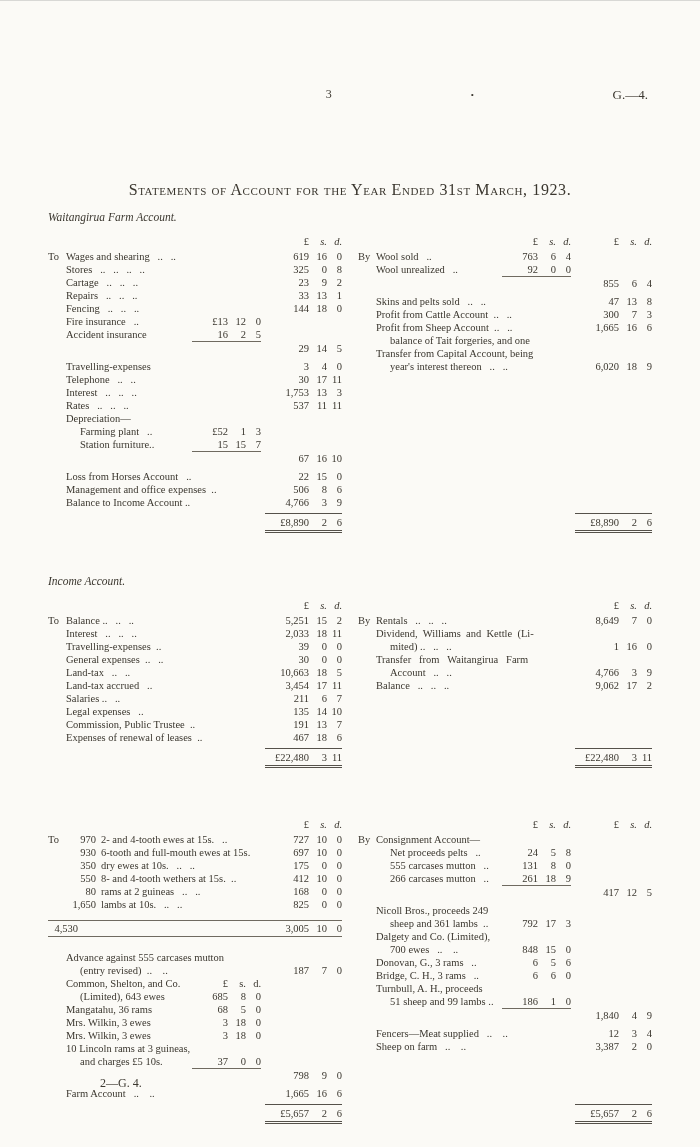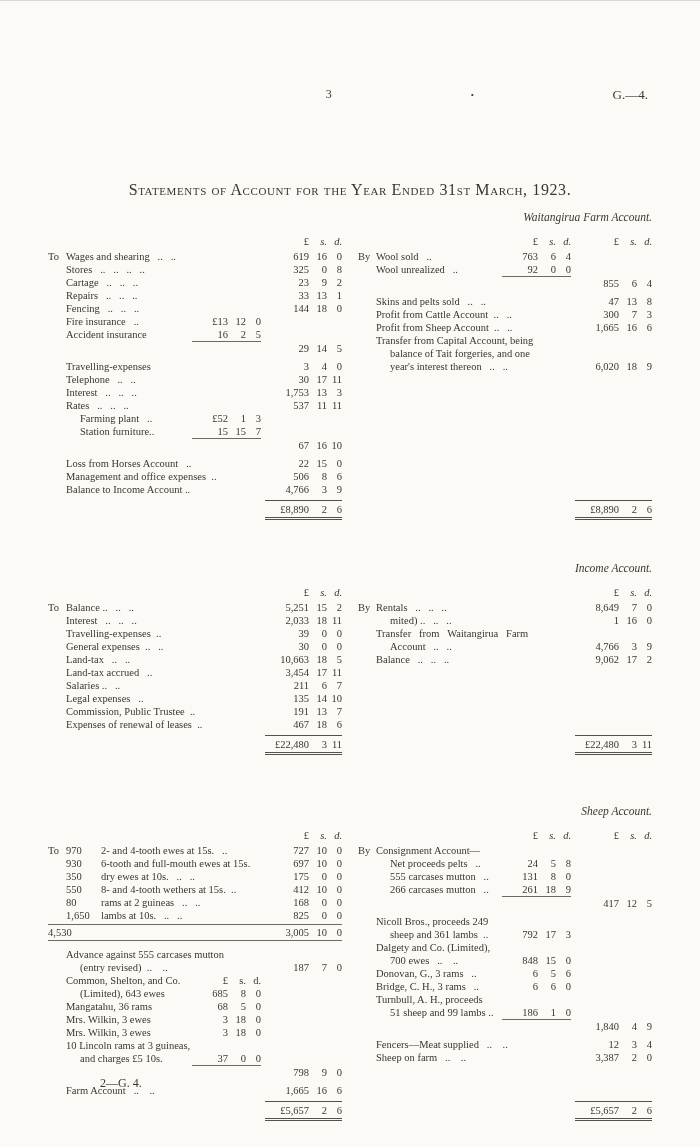--- a/index.html
+++ b/index.html
@@ -8,42 +8,42 @@
     background:#fbfaf6;color:#3b372f;box-sizing:border-box;
     font-family:"Liberation Serif","DejaVu Serif",serif;font-size:10.5px;
     padding:180px 48px 0 48px;border-top:1px solid #d8d8d5;
   }
   .pagehead{position:absolute;top:86px;left:48px;right:48px;height:16px;font-size:12px;}
   .pagenum{position:absolute;left:46%;}
   .bullet{position:absolute;left:70%;font-size:9px;top:3px;}
   .docref{position:absolute;right:4px;font-size:13px;}
   h1{margin:0 0 12px 0;text-align:center;font-weight:normal;font-variant:small-caps;
      font-size:16px;letter-spacing:0.6px;}
-  h2{margin:0 0 12px 0;text-align:right;font-weight:normal;font-style:italic;font-size:11.5px;}
+  h2{margin:0 0 12px 0;text-align:left;font-weight:normal;font-style:italic;font-size:11.5px;}
   .account{margin-bottom:0;}
   .account.income{margin-top:42px;}
   .account.sheep{margin-top:50px;}
   .ledger{display:flex;gap:16px;align-items:stretch;}
   .half{flex:1;display:flex;flex-direction:column;}
   .rows{flex:1;display:flex;flex-direction:column;}
   .row{display:flex;align-items:baseline;line-height:13px;min-height:13px;}
   .pre{flex:none;width:18px;}
-  .qty{flex:none;width:30px;margin-right:5px;}
+  .qty{flex:none;width:30px;text-align:right;margin-right:5px;}
   .lbl{flex:1;min-width:0;white-space:pre;overflow:hidden;}
   .money{display:flex;flex:none;}
   .ml{width:44px;text-align:right;}
   .ms{width:18px;text-align:right;}
   .md{width:15px;text-align:right;}
   .inner{margin-right:4px;}
   .inner .ml{width:36px;}
   .i1{padding-left:18px;}
   .i2{padding-left:32px;}
   .gap{margin-top:5px;justify-content:center;}
   .ru .inner{border-bottom:1px solid #6f6a60;justify-content:center;}
-  .sum{border-top:1px solid #6f6a60;border-bottom:1px solid #6f6a60;margin:2px 0;padding:1px 0;}
+  .sum{border-top:1px solid #6f6a60;border-bottom:1px solid #6f6a60;margin:9px 0;padding:1px 0;}
   .colhead{margin-bottom:2px;}
   .colhead .ms,.colhead .md{font-style:italic;}
   .total{margin-top:auto;padding-top:4px;}
   .total .outer{border-top:1px solid #55514a;border-bottom:3px double #55514a;padding:2px 0 1px 0;}
   .pagefoot{position:absolute;bottom:56px;left:100px;font-size:12px;}
 </style>
 </head>
 <body>
 
 <div class="page">
@@ -193,20 +193,30 @@
             <div class="row i1">
 
     <span class="lbl">Rates   ..   ..   ..</span>
 
     <span class="money outer">
                 <span class="ml">537</span>
                 <span class="ms">11</span>
                 <span class="md">11</span>
               </span>
   </div>
+            <div class="row i1">
+
+    <span class="lbl">Depreciation—</span>
+
+    <span class="money outer">
+                <span class="ml"></span>
+                <span class="ms"></span>
+                <span class="md"></span>
+              </span>
+  </div>
             <div class="row i2">
 
     <span class="lbl">Farming plant   ..</span>
     <span class="money inner">
                 <span class="ml">£52</span>
                 <span class="ms">1</span>
                 <span class="md">3</span>
               </span>
     <span class="money outer">
                 <span class="ml"></span>
@@ -358,33 +368,33 @@
             <div class="row i1">
 
     <span class="lbl">Profit from Sheep Account  ..   ..</span>
 
     <span class="money outer">
                 <span class="ml">1,665</span>
                 <span class="ms">16</span>
                 <span class="md">6</span>
               </span>
   </div>
+            <div class="row i2">
+
+    <span class="lbl">balance of Tait forgeries, and one</span>
+
+    <span class="money outer">
+                <span class="ml"></span>
+                <span class="ms"></span>
+                <span class="md"></span>
+              </span>
+  </div>
             <div class="row i1">
 
     <span class="lbl">Transfer from Capital Account, being</span>
-
-    <span class="money outer">
-                <span class="ml"></span>
-                <span class="ms"></span>
-                <span class="md"></span>
-              </span>
-  </div>
-            <div class="row i2">
-
-    <span class="lbl">balance of Tait forgeries, and one</span>
 
     <span class="money outer">
                 <span class="ml"></span>
                 <span class="ms"></span>
                 <span class="md"></span>
               </span>
   </div>
             <div class="row i2">
 
     <span class="lbl">year's interest thereon   ..   ..</span>
@@ -554,20 +564,30 @@
     <span class="pre">By</span>
 
     <span class="lbl">Rentals   ..   ..   ..</span>
 
     <span class="money outer">
                 <span class="ml">8,649</span>
                 <span class="ms">7</span>
                 <span class="md">0</span>
               </span>
   </div>
+            <div class="row i1">
+
+    <span class="lbl">Dividend,  Williams  and  Kettle  (Li-</span>
+
+    <span class="money outer">
+                <span class="ml"></span>
+                <span class="ms"></span>
+                <span class="md"></span>
+              </span>
+  </div>
             <div class="row i2">
 
     <span class="lbl">mited) ..   ..   ..</span>
 
     <span class="money outer">
                 <span class="ml">1</span>
                 <span class="ms">16</span>
                 <span class="md">0</span>
               </span>
   </div>
@@ -610,21 +630,20 @@
                 <span class="ms">3</span>
                 <span class="md">11</span>
               </span>
   </div>
           </div>
       </div>
     </div>
   </section>
 
   <section class="account sheep">
-    <h2>Sheep Account.</h2>
     <div class="ledger">
       <div class="half">
         <div class="rows">
             <div class="row colhead">
 
     <span class="lbl"></span>
 
     <span class="money outer">
                 <span class="ml">£</span>
                 <span class="ms">s.</span>

